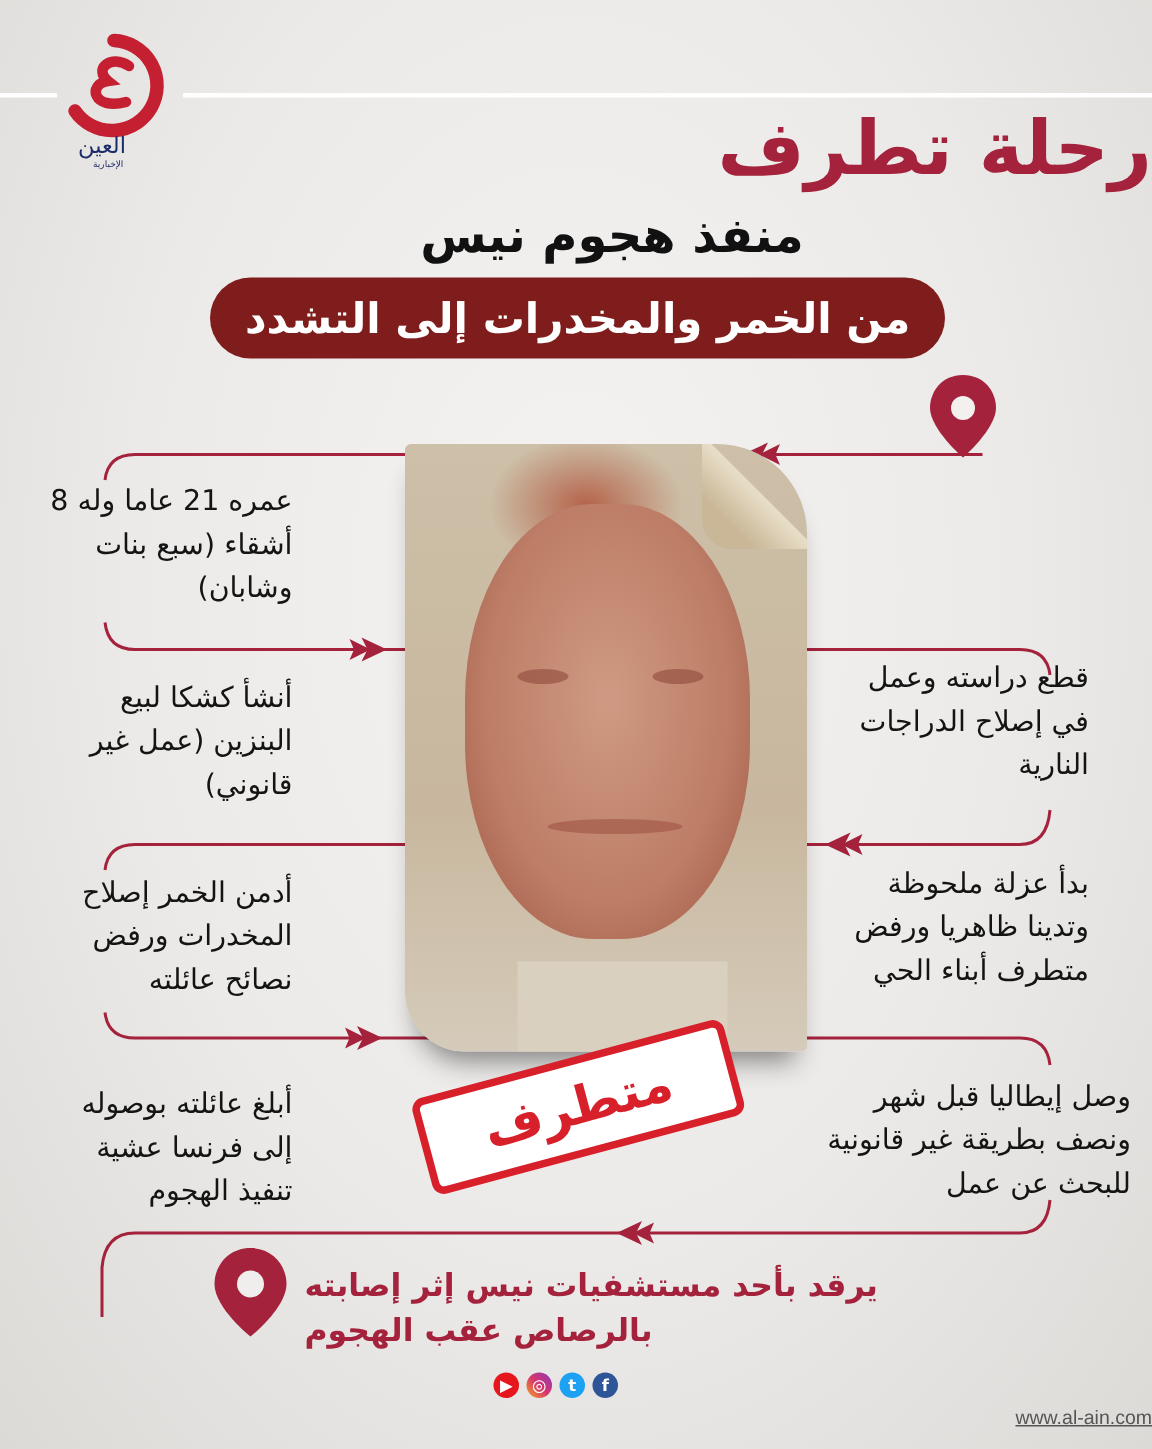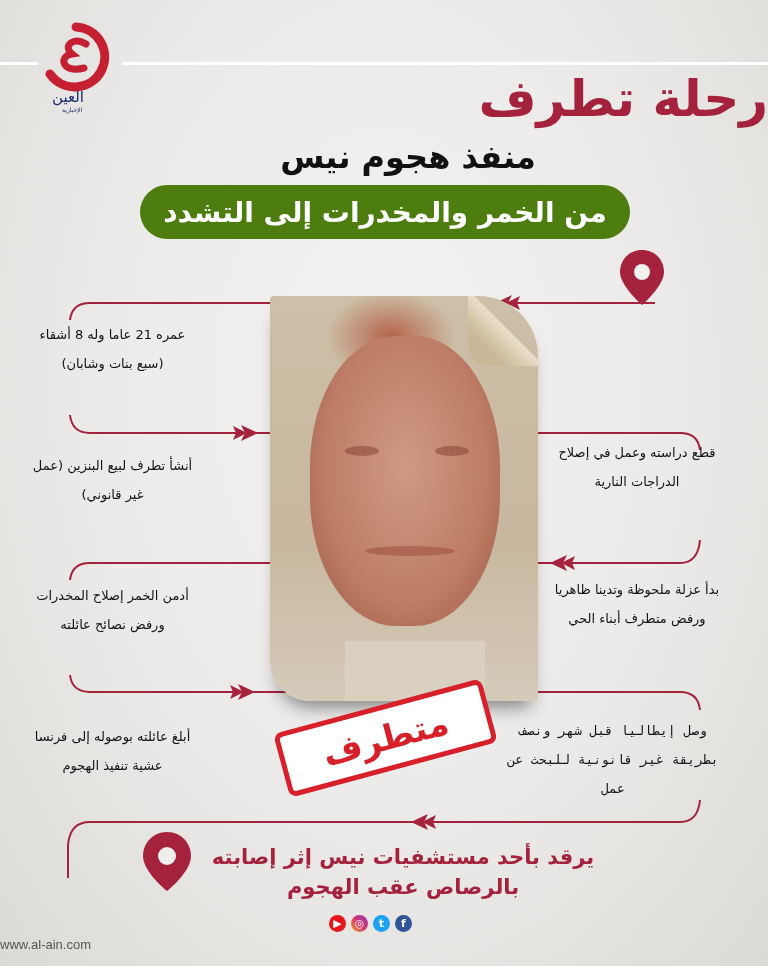--- a/index.html
+++ b/index.html
@@ -8,46 +8,46 @@
     font-family:"DejaVu Sans","Liberation Sans",sans-serif;}
   .topline{position:absolute;top:62px;height:3px;background:#fff;}
   .logo{position:absolute;left:36px;top:22px;width:80px;height:100px;}
   .logo-name{position:absolute;left:52px;top:88px;font-size:15px;font-weight:normal;color:#1c2b6b;direction:rtl;}
   .logo-sub{position:absolute;left:62px;top:106px;font-size:6px;color:#1c2b6b;direction:rtl;}
   .title{position:absolute;left:0;right:0;top:70px;direction:rtl;
     font-size:50px;font-weight:bold;color:#a4223c;letter-spacing:-1px;}
   .subtitle{position:absolute;left:0;right:0;top:138px;text-align:center;direction:rtl;
     font-size:32px;font-weight:bold;color:#111;margin-left:48px;}
   .pill{position:absolute;left:140px;top:185px;width:490px;height:54px;border-radius:27px;
-    background:#4d7c0f;color:#fff;font-size:28px;font-weight:bold;display:flex;align-items:center;justify-content:center;direction:rtl;}
-  .txt{position:absolute;direction:rtl;text-align:center;font-size:13px;line-height:29px;color:#141414;}
+    background:#7f1d1d;color:#fff;font-size:28px;font-weight:bold;display:flex;align-items:center;justify-content:center;direction:rtl;}
+  .txt{position:absolute;direction:rtl;text-align:right;font-size:19px;line-height:29px;color:#141414;}
   .left{width:200px;left:0;}
   .right{width:215px;}
   .photo{position:absolute;left:270px;top:296px;width:268px;height:405px;
     border-radius:4px 60px 4px 40px;
     background:
       radial-gradient(ellipse 38% 42% at 48% 50%, #c58a74 0%, #b9775f 40%, rgba(185,119,95,0) 75%),
       radial-gradient(ellipse 30% 14% at 45% 10%, #b5644b 0%, rgba(181,100,75,0) 80%),
       linear-gradient(180deg,#cdbfa8 0%, #c8b79e 60%, #d5cbba 100%);
     box-shadow:0 14px 18px -8px rgba(0,0,0,0.45);}
   .photo-face{position:absolute;left:40px;top:40px;width:190px;height:290px;border-radius:45%;
     background:radial-gradient(ellipse at 50% 45%, #cf9a83 0%, #bd7d66 60%, #a96550 85%, rgba(169,101,80,0) 100%);}
   .photo-curl{position:absolute;right:0;top:0;width:70px;height:70px;
     background:linear-gradient(225deg, rgba(0,0,0,0) 45%, #e9dfc9 46%, #c9b797 75%);border-radius:0 60px 0 20px;}
   .eye{position:absolute;width:34px;height:10px;border-radius:50%;background:#8e4a3a;opacity:.6;}
   .mouth{position:absolute;width:90px;height:10px;border-radius:50%;background:#9a4e3e;opacity:.55;}
   .collar{position:absolute;left:75px;top:345px;width:140px;height:60px;background:#d9d0c0;}
   .stamp{position:absolute;left:278px;top:705px;width:205px;height:56px;border:5px solid #d8202a;border-radius:8px;
     background:#fff;transform:rotate(-15deg);transform-origin:center;color:#d8202a;font-size:34px;font-weight:bold;
     display:flex;align-items:center;justify-content:center;direction:rtl;}
-  .final{position:absolute;right:160px;top:842px;width:460px;direction:rtl;text-align:center;
+  .final{position:absolute;right:160px;top:842px;width:460px;direction:rtl;text-align:left;
     font-size:21px;line-height:30px;font-weight:bold;color:#a4223c;}
   .social{position:absolute;left:329px;top:915px;display:flex;gap:5px;}
   .soc{width:17px;height:17px;border-radius:50%;color:#fff;font-size:11px;font-weight:bold;display:flex;align-items:center;justify-content:center;}
-  .url{position:absolute;left:0;right:0;top:937px;text-align:left;font-size:13px;color:#555;font-family:"Liberation Sans",sans-serif;}
+  .url{position:absolute;left:0;right:0;top:937px;text-align:right;font-size:13px;color:#555;font-family:"Liberation Sans",sans-serif;text-decoration:underline;}
   svg.lines{position:absolute;left:0;top:0;}
 </style>
 </head>
 <body>
 
 <div class="topline" style="left:0;width:38px;"></div>
 <div class="topline" style="left:122px;right:0;"></div>
 
 <div class="logo">
   <svg width="80" height="70" viewBox="0 0 80 70">
@@ -112,24 +112,24 @@
   <div class="collar"></div>
   <div class="photo-curl"></div>
 </div>
 
 <div class="stamp">
     <span>متطرف</span>
   </div>
 
 <div class="txt right" style="left:548px;top:438px;width:178px;">قطع دراسته وعمل في إصلاح الدراجات النارية</div>
 <div class="txt right" style="left:548px;top:575px;width:178px;">بدأ عزلة ملحوظة وتدينا ظاهريا ورفض متطرف أبناء الحي</div>
-<div class="txt right" style="left:500px;top:717px;width:226px;font-family:Liberation Mono, monospace;">وصل إيطاليا قبل شهر ونصف بطريقة غير قانونية للبحث عن عمل</div>
+<div class="txt right" style="left:528px;top:717px;width:226px;">وصل إيطاليا قبل شهر ونصف بطريقة غير قانونية للبحث عن عمل</div>
 
 <div class="txt left" style="left:30px;top:320px;width:165px;">عمره 21 عاما وله 8 أشقاء (سبع بنات وشابان)</div>
-<div class="txt left" style="left:30px;top:451px;width:165px;">أنشأ تطرف لبيع البنزين (عمل غير قانوني)</div>
+<div class="txt left" style="left:30px;top:451px;width:165px;">أنشأ كشكا لبيع البنزين (عمل غير قانوني)</div>
 <div class="txt left" style="left:30px;top:581px;width:165px;">أدمن الخمر إصلاح المخدرات ورفض نصائح عائلته</div>
 <div class="txt left" style="left:30px;top:722px;width:165px;">أبلغ عائلته بوصوله إلى فرنسا عشية تنفيذ الهجوم</div>
 
 <div class="final" style="width:400px;right:165px;">يرقد بأحد مستشفيات نيس إثر إصابته بالرصاص عقب الهجوم</div>
 
 <div class="social">
   <div class="soc" style="background:#e6171c;">▶</div>
   <div class="soc" style="background:linear-gradient(45deg,#f5a623,#d6346f,#8a3ab9);">◎</div>
   <div class="soc" style="background:#1da1f2;">t</div>
   <div class="soc" style="background:#2d5597;">f</div>

